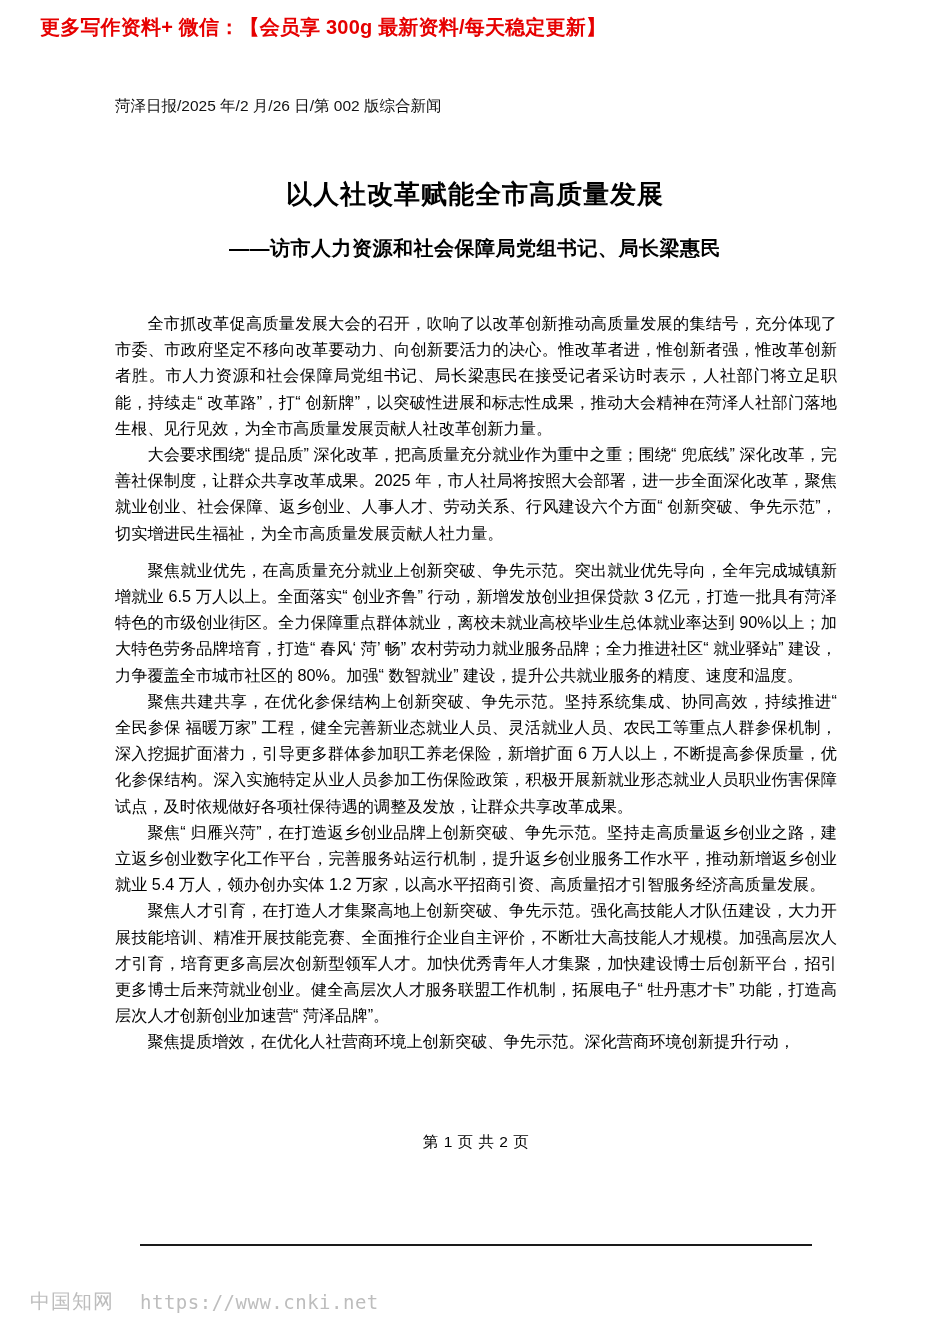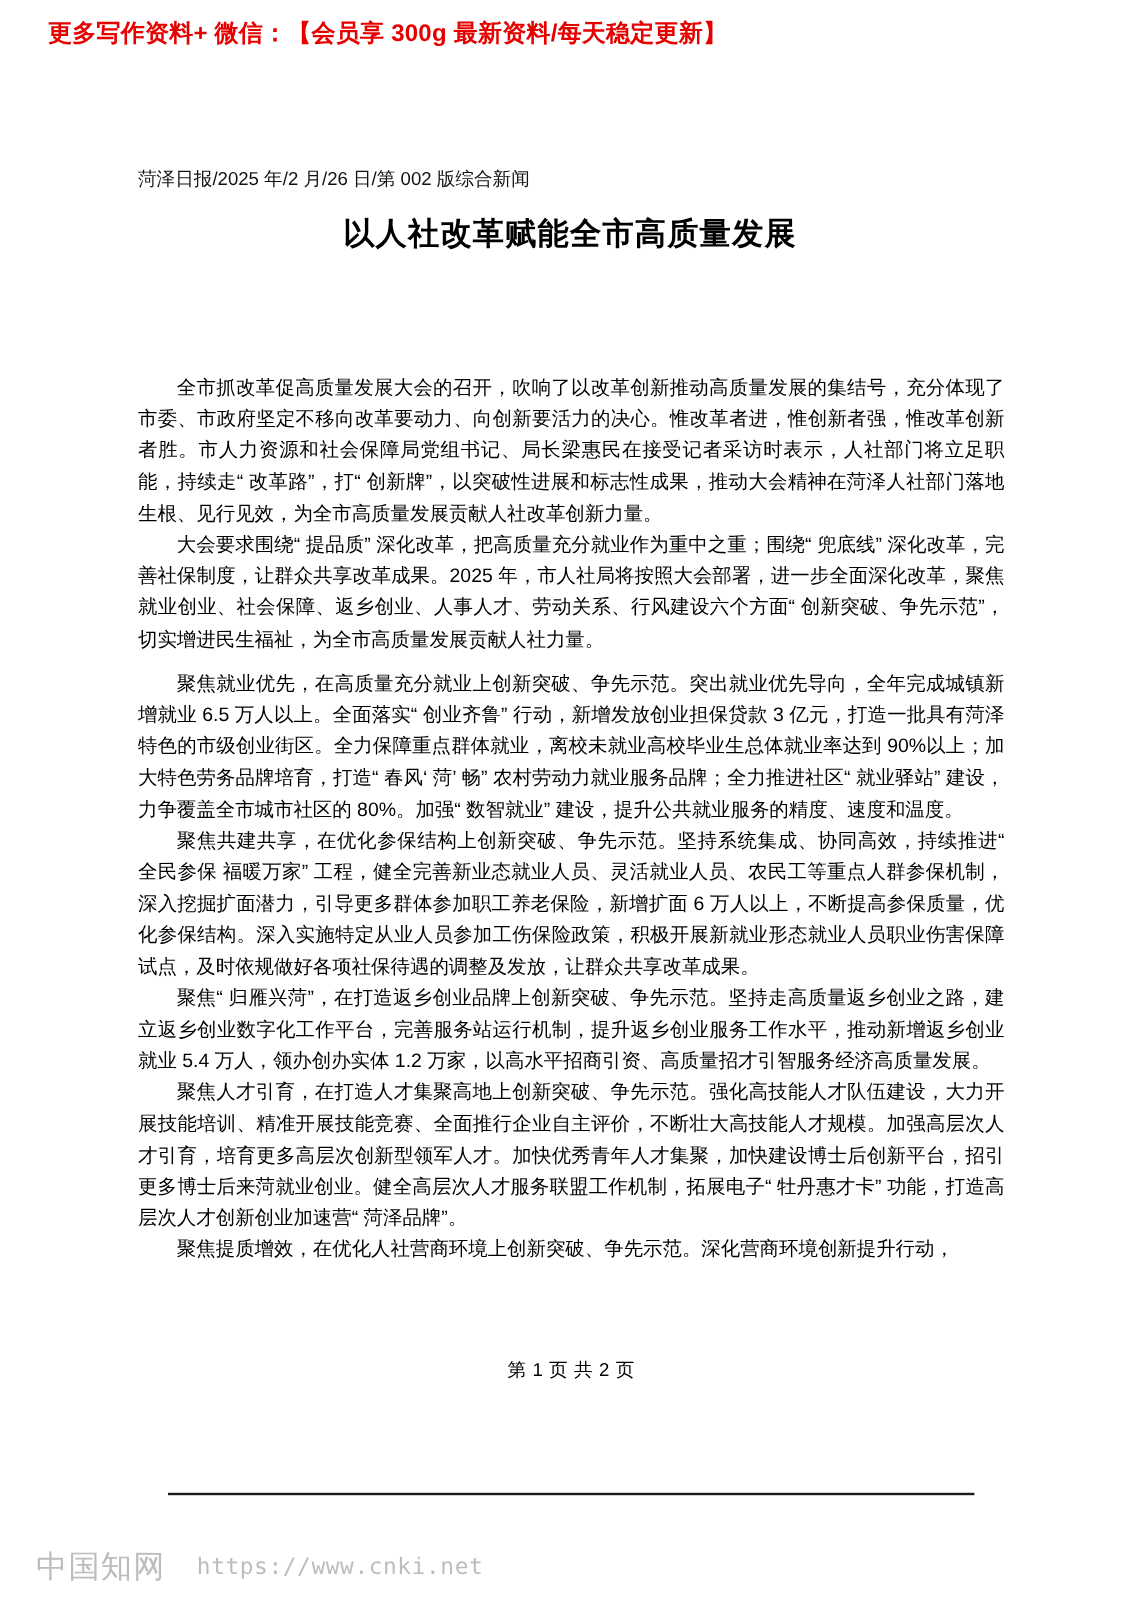--- a/index.html
+++ b/index.html
@@ -40,21 +40,20 @@
 
   
   #masthead {
     position: absolute;
     left: 115px;
     top: 94px;
     width: 330px;
     font-size: 15.5px;
     line-height: 1.55;
     color: #111;
-    margin-top: 44px;
   }
 
   
   #article-title {
     position: absolute;
     left: 115px;
     top: 160px;
     width: 720px;
     text-align: center;
     font-size: 26px;
@@ -126,41 +125,42 @@
   #cnki-watermark {
     position: absolute;
     left: 30px;
     top: 1288px;
     display: flex;
     align-items: center;
     gap: 26px;
     color: #bdbdbd;
   }
   #cnki-logo-text {
-    font-size: 26px;
+    font-size: 20px;
     letter-spacing: 1px;
     font-family: "DejaVu Serif", "Liberation Serif", serif;
   }
   #cnki-url {
     font-size: 19px;
     letter-spacing: 0.5px;
     font-family: "DejaVu Sans Mono", "Liberation Mono", monospace;
   }
 </style>
 </head>
 <body>
 
 <div id="page-sheet">
 
   <div id="promo-banner">更多写作资料+ 微信：【会员享 300g 最新资料/每天稳定更新】</div>
 
   <div id="masthead">菏泽日报/2025 年/2 月/26 日/第 002 版综合新闻</div>
 
   <h1 id="article-title">以人社改革赋能全市高质量发展</h1>
 
+  <h2 id="article-subtitle">——访市人力资源和社会保障局党组书记、局长梁惠民</h2>
 
 
   <div id="article-body">
     <p>全市抓改革促高质量发展大会的召开，吹响了以改革创新推动高质量发展的集结号，充分体现了市委、市政府坚定不移向改革要动力、向创新要活力的决心。惟改革者进，惟创新者强，惟改革创新者胜。市人力资源和社会保障局党组书记、局长梁惠民在接受记者采访时表示，人社部门将立足职能，持续走“ 改革路”，打“ 创新牌”，以突破性进展和标志性成果，推动大会精神在菏泽人社部门落地生根、见行见效，为全市高质量发展贡献人社改革创新力量。</p>
     <p class="spaced-after">大会要求围绕“ 提品质” 深化改革，把高质量充分就业作为重中之重；围绕“ 兜底线” 深化改革，完善社保制度，让群众共享改革成果。2025 年，市人社局将按照大会部署，进一步全面深化改革，聚焦就业创业、社会保障、返乡创业、人事人才、劳动关系、行风建设六个方面“ 创新突破、争先示范”，切实增进民生福祉，为全市高质量发展贡献人社力量。</p>
     <p>聚焦就业优先，在高质量充分就业上创新突破、争先示范。突出就业优先导向，全年完成城镇新增就业 6.5 万人以上。全面落实“ 创业齐鲁” 行动，新增发放创业担保贷款 3 亿元，打造一批具有菏泽特色的市级创业街区。全力保障重点群体就业，离校未就业高校毕业生总体就业率达到 90%以上；加大特色劳务品牌培育，打造“ 春风‘ 菏’ 畅” 农村劳动力就业服务品牌；全力推进社区“ 就业驿站” 建设，力争覆盖全市城市社区的 80%。加强“ 数智就业” 建设，提升公共就业服务的精度、速度和温度。</p>
     <p>聚焦共建共享，在优化参保结构上创新突破、争先示范。坚持系统集成、协同高效，持续推进“ 全民参保 福暖万家” 工程，健全完善新业态就业人员、灵活就业人员、农民工等重点人群参保机制，深入挖掘扩面潜力，引导更多群体参加职工养老保险，新增扩面 6 万人以上，不断提高参保质量，优化参保结构。深入实施特定从业人员参加工伤保险政策，积极开展新就业形态就业人员职业伤害保障试点，及时依规做好各项社保待遇的调整及发放，让群众共享改革成果。</p>
     <p>聚焦“ 归雁兴菏”，在打造返乡创业品牌上创新突破、争先示范。坚持走高质量返乡创业之路，建立返乡创业数字化工作平台，完善服务站运行机制，提升返乡创业服务工作水平，推动新增返乡创业就业 5.4 万人，领办创办实体 1.2 万家，以高水平招商引资、高质量招才引智服务经济高质量发展。</p>
     <p>聚焦人才引育，在打造人才集聚高地上创新突破、争先示范。强化高技能人才队伍建设，大力开展技能培训、精准开展技能竞赛、全面推行企业自主评价，不断壮大高技能人才规模。加强高层次人才引育，培育更多高层次创新型领军人才。加快优秀青年人才集聚，加快建设博士后创新平台，招引更多博士后来菏就业创业。健全高层次人才服务联盟工作机制，拓展电子“ 牡丹惠才卡” 功能，打造高层次人才创新创业加速营“ 菏泽品牌”。</p>
     <p>聚焦提质增效，在优化人社营商环境上创新突破、争先示范。深化营商环境创新提升行动，</p>

